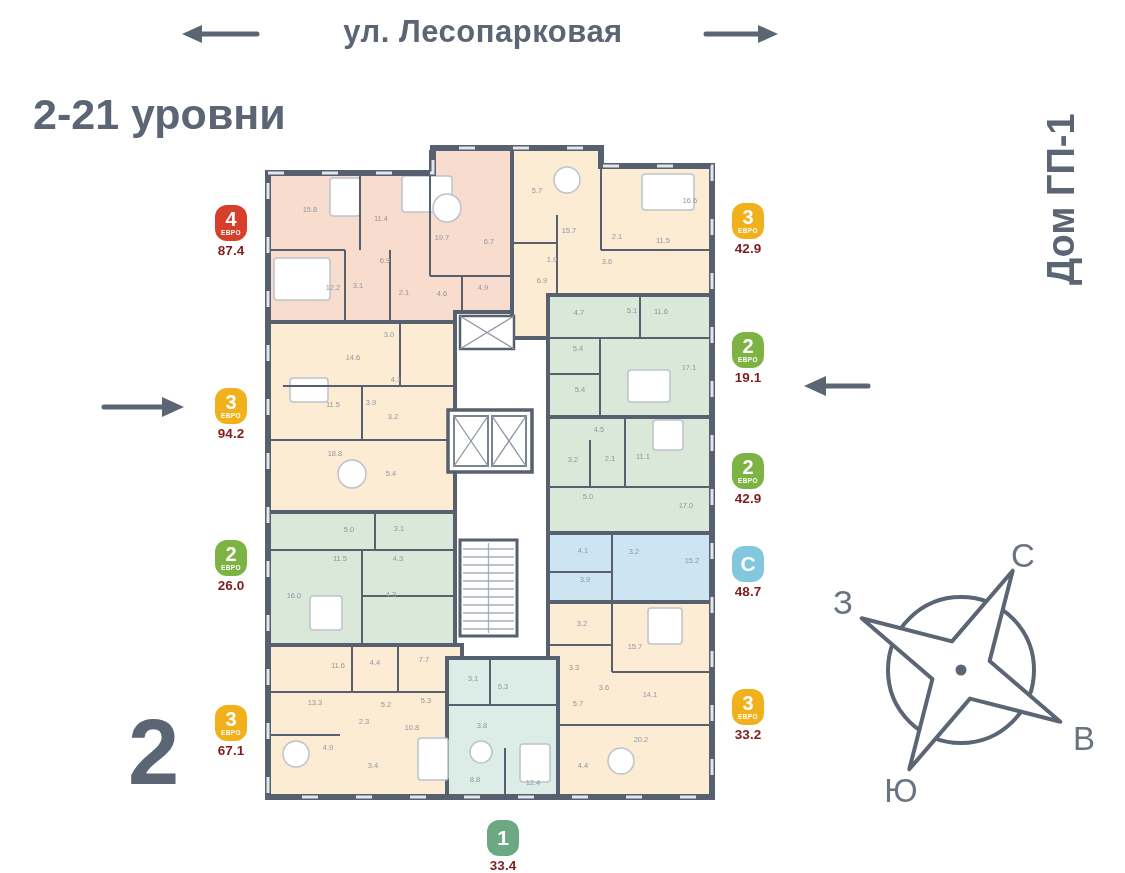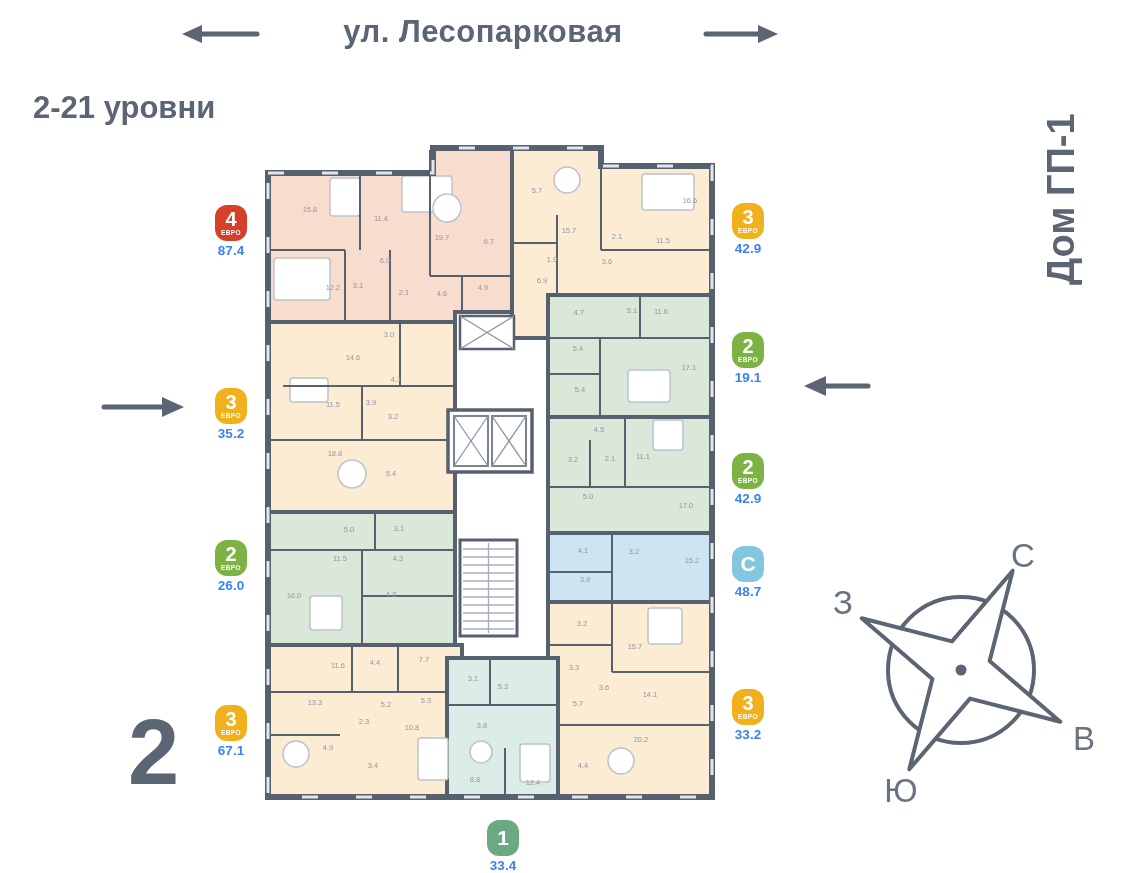--- a/index.html
+++ b/index.html
@@ -3,34 +3,34 @@
 <meta charset="utf-8">
 <style>
   html,body{margin:0;padding:0;background:#fff;}
   .canvas{position:relative;width:1125px;height:873px;background:#ffffff;
           font-family:"Liberation Sans",sans-serif;overflow:hidden;padding-left:14px;}
   svg{font-family:"Liberation Sans",sans-serif;}
   #plan-svg{position:absolute;left:0;top:0;}
 
   .street-label{position:absolute;top:14px;left:290px;width:386px;text-align:center;
     font-size:31px;font-weight:bold;color:#5b6573;letter-spacing:.5px;}
-  .levels-title{position:absolute;top:90px;left:33px;font-size:31px;font-weight:bold;color:#5b6573;}
+  .levels-title{position:absolute;top:90px;left:33px;font-size:43px;font-weight:bold;color:#5b6573;}
   .building-title{position:absolute;left:1040px;top:285px;width:250px;transform:rotate(-90deg);
     transform-origin:0 0;font-size:38px;font-weight:bold;color:#5b6573;white-space:nowrap;}
   .floor-num{position:absolute;left:128px;top:706px;font-size:92px;font-weight:bold;
     color:#5b6573;line-height:1;}
   .compass-letter{position:absolute;font-size:33px;color:#6a7481;transform:translate(-50%,-50%);}
 
   #badges .badge{position:absolute;width:80px;text-align:center;cursor:pointer;}
   .chip{display:inline-flex;flex-direction:column;align-items:center;justify-content:center;
     width:32px;height:36px;border-radius:12px;color:#fff;}
   .chip-num{font-size:20px;font-weight:bold;line-height:19px;}
   .chip-sub{font-size:6.5px;font-weight:bold;letter-spacing:.4px;line-height:8px;}
   .chip.solo .chip-num{font-size:21px;line-height:36px;}
-  .badge-area{margin-top:2px;font-size:13.5px;font-weight:bold;color:#3b82f6;}
+  .badge-area{margin-top:2px;font-size:13.5px;font-weight:bold;color:#7f1d1d;}
 </style>
 </head>
 <body>
 
 <div class="canvas">
 
   <div class="street-label">ул. Лесопарковая</div>
   <div class="levels-title">2-21 уровни</div>
   <div class="building-title">Дом ГП-1</div>
   <div class="floor-num">2</div>
@@ -246,21 +246,21 @@
   <div class="compass-letter" style="left:901px;top:791px">Ю</div>
 
   <div id="badges">
       <div class="badge" style="left: 191px; top: 205px;"><div class="chip" style="background: rgb(214, 64, 42);">
           <div class="chip-num">4</div>
           <div class="chip-sub">ЕВРО</div>
         </div><div class="badge-area">87.4</div></div>
       <div class="badge" style="left: 191px; top: 388px;"><div class="chip" style="background: rgb(241, 177, 28);">
           <div class="chip-num">3</div>
           <div class="chip-sub">ЕВРО</div>
-        </div><div class="badge-area">35.2</div></div>
+        </div><div class="badge-area">94.2</div></div>
       <div class="badge" style="left: 191px; top: 540px;"><div class="chip" style="background: rgb(124, 179, 66);">
           <div class="chip-num">2</div>
           <div class="chip-sub">ЕВРО</div>
         </div><div class="badge-area">26.0</div></div>
       <div class="badge" style="left: 191px; top: 705px;"><div class="chip" style="background: rgb(241, 177, 28);">
           <div class="chip-num">3</div>
           <div class="chip-sub">ЕВРО</div>
         </div><div class="badge-area">67.1</div></div>
       <div class="badge" style="left: 708px; top: 203px;"><div class="chip" style="background: rgb(241, 177, 28);">
           <div class="chip-num">3</div>

